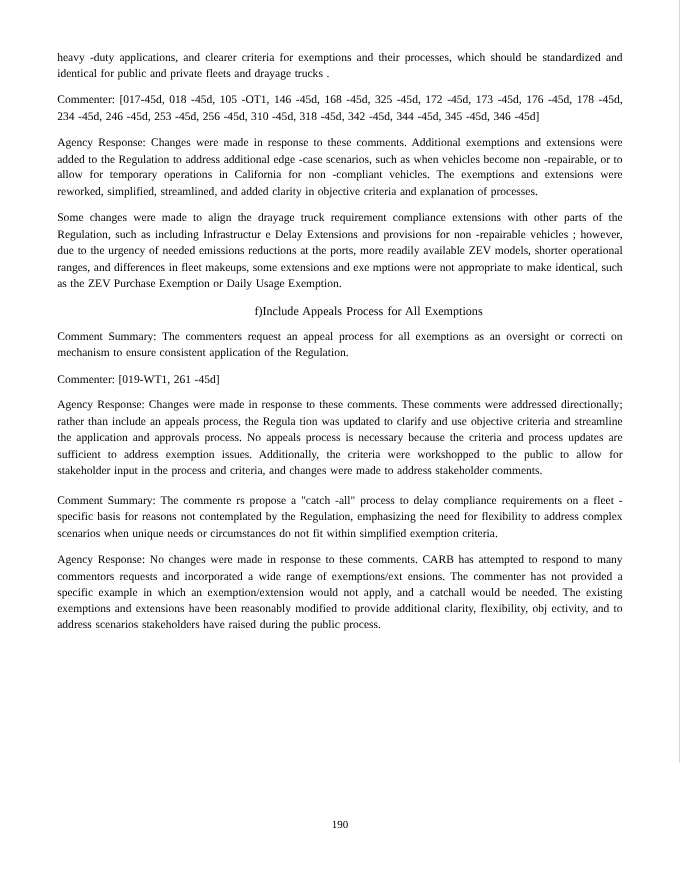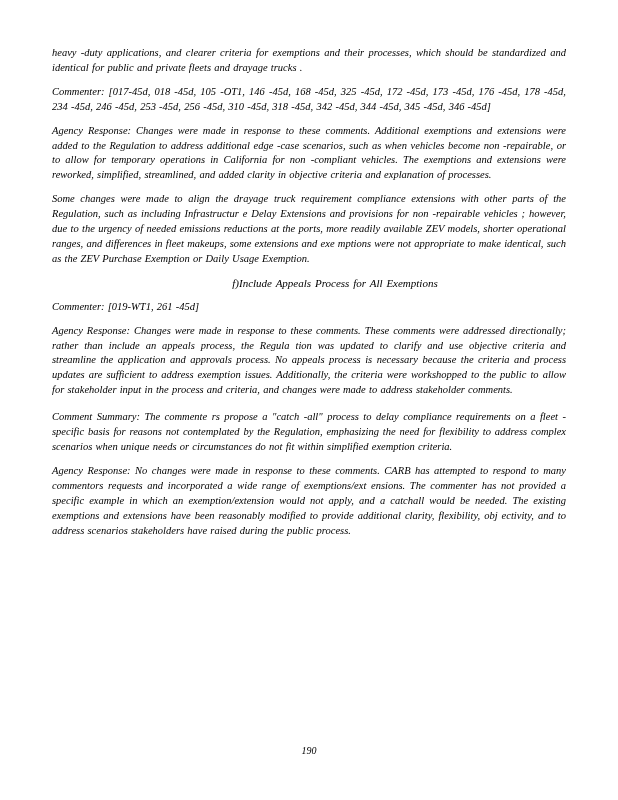--- a/index.html
+++ b/index.html
@@ -11,21 +11,20 @@
     width: 618px;
     height: 800px;
     background: #ffffff;
     margin: 0 auto;
     position: relative;
     box-sizing: border-box;
     padding: 46px 52px 3px 52px;
     font-family: "Liberation Serif", serif;
     color: #000000;
     overflow: hidden;
-    font-style: italic;
   }
   .body-text {
     font-size: 10.5px;
     line-height: 1.42;
     text-align: justify;
     margin: 0 0 9px 0;
     word-spacing: 0.6px;
   }
   .heading {
     font-size: 11px;
@@ -59,20 +58,21 @@
   <p class="body-text">heavy -duty applications,  and clearer criteria  for exemptions  and their processes,  which should  be standardized   and identical  for public  and private  fleets  and drayage  trucks .</p>
 
   <p class="body-text">Commenter:    [017-45d,  018 -45d,  105 -OT1, 146 -45d,  168 -45d,  325 -45d,  172 -45d,  173 -45d, 176 -45d, 178 -45d, 234 -45d, 246 -45d, 253 -45d, 256 -45d, 310 -45d, 318 -45d, 342 -45d, 344 -45d,  345 -45d,  346 -45d]</p>
 
   <p class="body-text">Agency Response:  Changes  were  made  in response  to these  comments.   Additional exemptions  and extensions  were  added  to the  Regulation  to address  additional  edge -case scenarios,  such  as when  vehicles  become   non -repairable,   or to allow  for temporary operations   in California  for non -compliant  vehicles.  The exemptions  and extensions  were reworked,  simplified,  streamlined,  and added  clarity in objective  criteria  and explanation  of processes.</p>
 
   <p class="body-text">Some  changes  were  made  to align  the drayage  truck  requirement   compliance   extensions with  other  parts  of the Regulation,   such as including  Infrastructur e Delay Extensions  and provisions  for non -repairable   vehicles ; however,  due  to the urgency  of needed   emissions reductions   at the ports, more  readily  available  ZEV models,  shorter  operational  ranges,  and differences   in fleet makeups,  some  extensions  and exe mptions  were  not appropriate  to make identical,  such as the ZEV Purchase  Exemption  or Daily Usage  Exemption.</p>
 
   <p class="heading indent-f">f)Include  Appeals  Process  for All Exemptions</p>
 
+  <p class="body-text">Comment  Summary:  The commenters   request  an appeal  process  for all exemptions   as an oversight   or correcti on mechanism  to ensure  consistent  application  of the Regulation.</p>
 
   <p class="body-text">Commenter:    [019-WT1, 261 -45d]</p>
 
   <p class="body-text">Agency Response:  Changes  were  made  in response  to these  comments.   These  comments were  addressed   directionally;  rather  than include  an appeals  process,   the Regula tion was updated   to clarify and use objective  criteria  and streamline   the application  and approvals process.   No appeals  process  is necessary  because   the criteria  and process  updates  are sufficient  to address  exemption  issues. Additionally,  the criteria  were  workshopped  to the public  to allow  for stakeholder   input in the process  and criteria,  and changes   were  made  to address  stakeholder   comments.</p>
 
   <div class="spacer-sm"></div>
 
 
   <p class="body-text">Comment  Summary:  The commente rs propose  a "catch -all" process  to delay  compliance requirements    on a fleet -specific  basis for reasons  not contemplated   by the Regulation, emphasizing   the need  for flexibility  to address  complex  scenarios  when  unique  needs  or circumstances    do not fit within simplified  exemption  criteria.</p>
 

